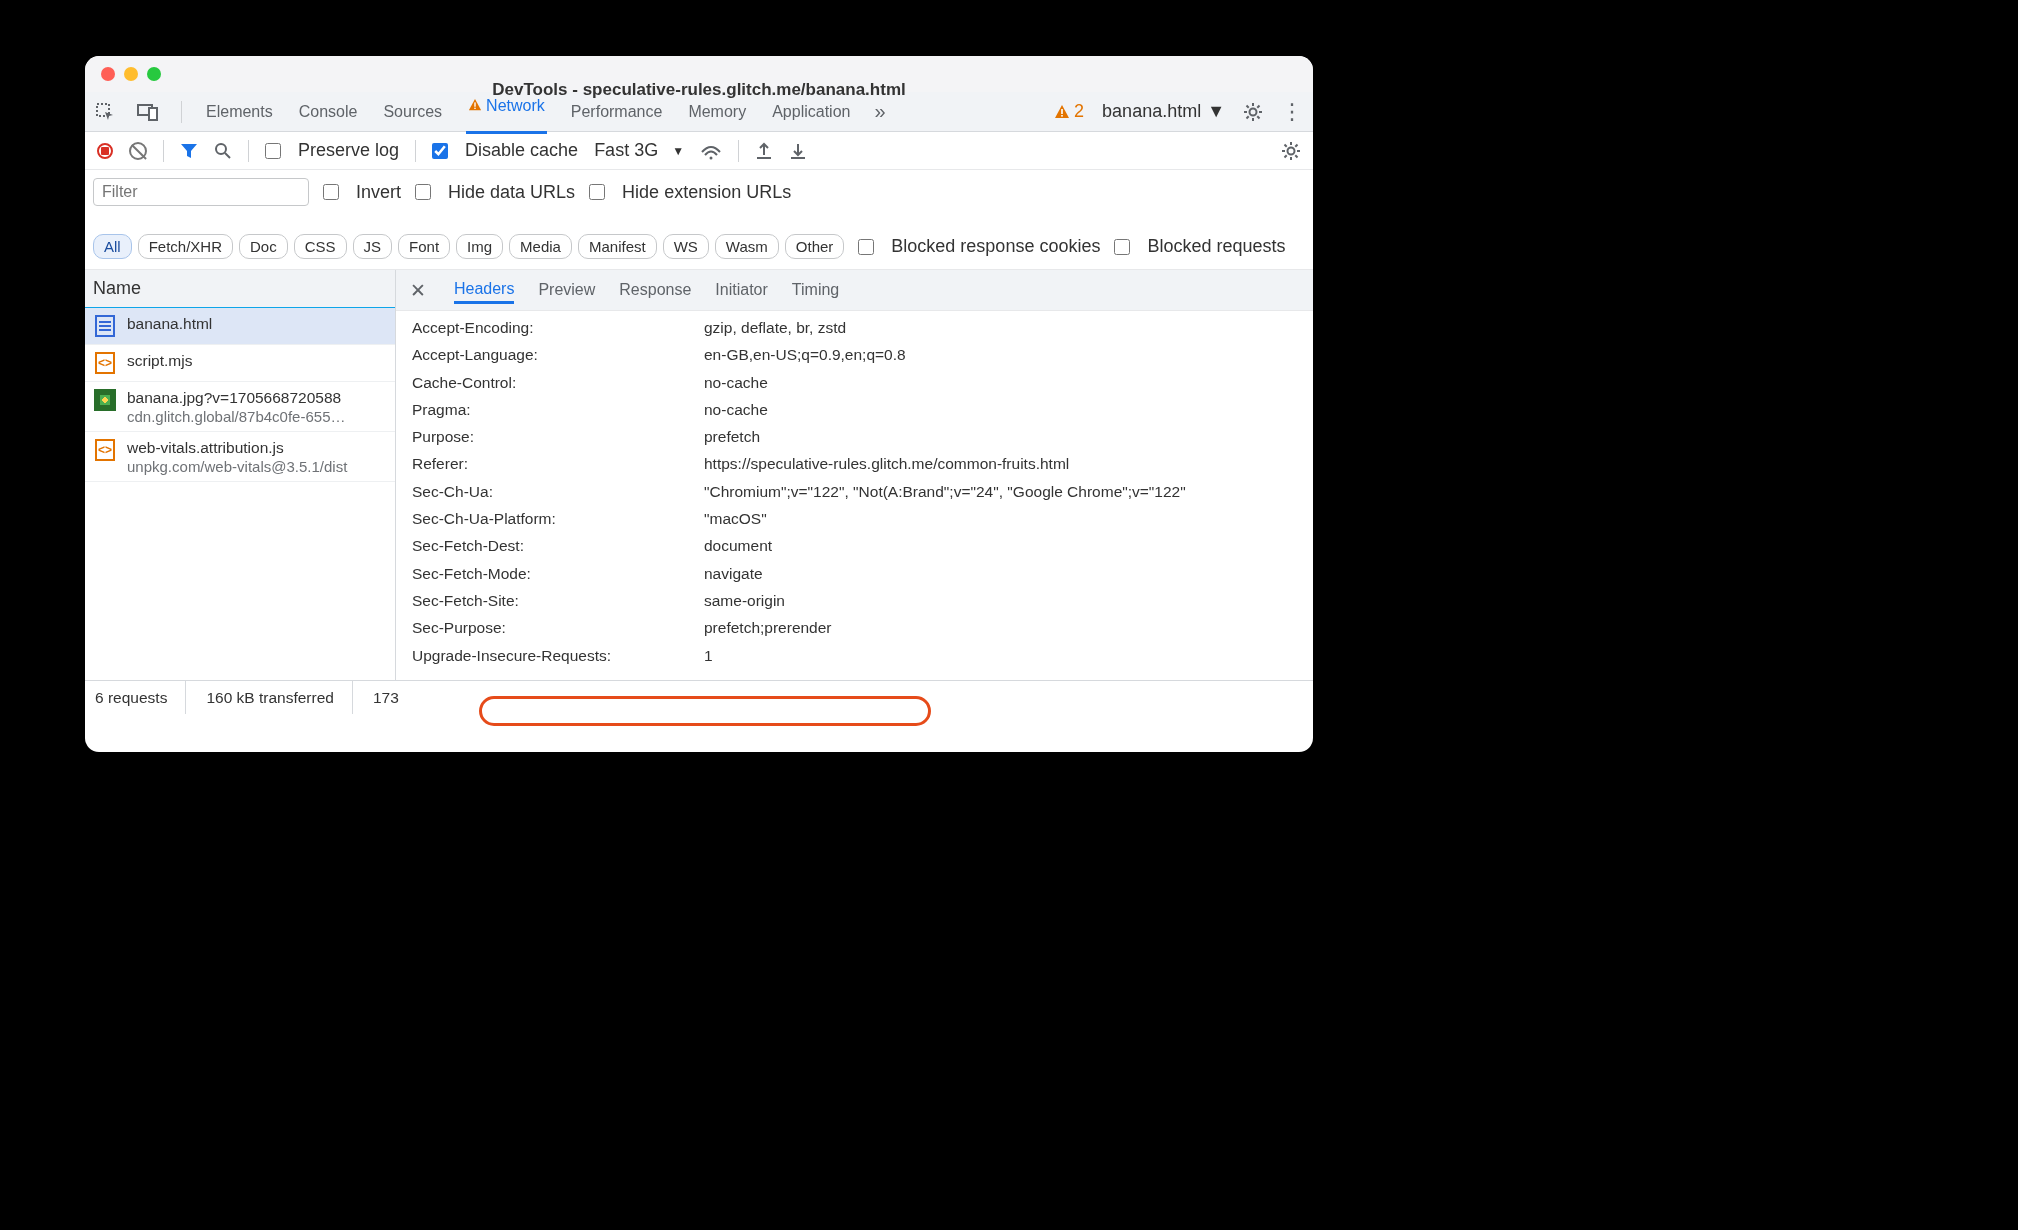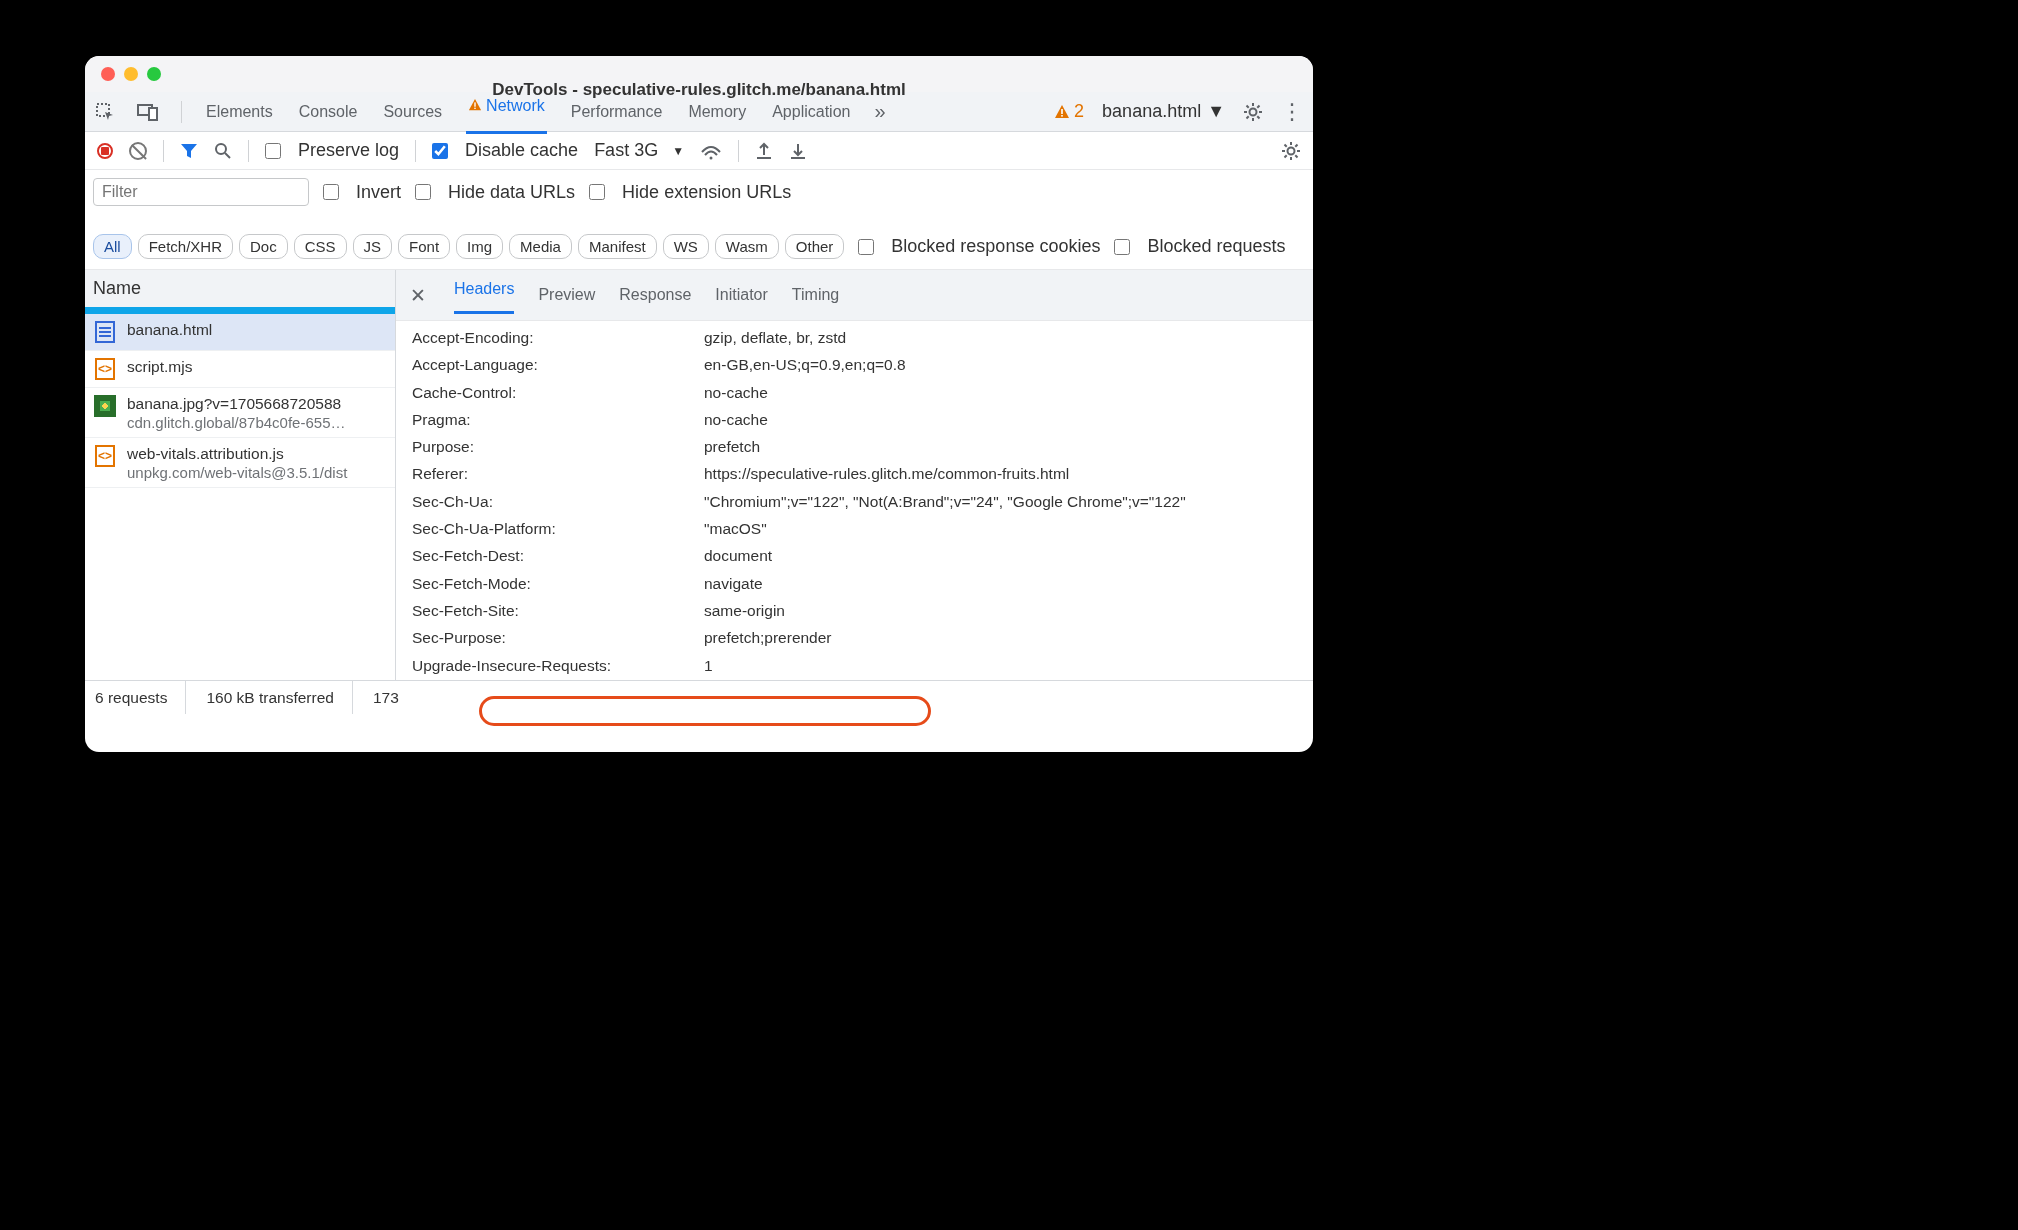--- a/index.html
+++ b/index.html
@@ -27,35 +27,35 @@
   .sel { display:flex; align-items:center; gap:14px; color:#333; }
   .divider { width:1px; height:22px; background:#d0d2d5; }
   .filterbar { padding:8px 8px 10px; border-bottom:1px solid #e7e8ea; display:flex; flex-wrap:wrap; align-items:center; gap:14px; }
   .filterbar input.text { border:1px solid #c6c8ca; border-radius:4px; padding:4px 8px; font-size:16px; color:#6f7276; width:216px; }
   .pills { display:flex; gap:6px;justify-content:center; }
   .pill { border:1px solid #c6c8ca; border-radius:10px; padding:3px 10px; font-size:15px; cursor:pointer; }
   .pill.active { background:#e9f0fb; border-color:#a8c4ea; color:#1a4c9e; }
   .third { padding:8px 8px; border-bottom:1px solid #e7e8ea; }
   .content { display:flex; height:calc(100% - 36px - 40px - 38px - 98px - 40px - 34px); }
   .left { width:311px; border-right:1px solid #d6d9dd; display:flex; flex-direction:column; }
-  .namehdr { padding:8px 8px; font-weight:500; border-bottom:7px solid #0ea5e9; background:#f1f3f6;}
+  .namehdr { padding:8px 8px; font-weight:500; border-bottom:1px solid #0ea5e9; background:#f1f3f6;}
   .row { display:flex; align-items:flex-start; gap:10px; padding:6px 8px; border-bottom:1px solid #eef0f2; cursor:pointer; }
   .row.sel { background:#dde6f6; }
   .ricon { width:24px; height:24px; flex:none; display:flex; align-items:center; justify-content:center; }
   .doc { border:2px solid #3367d6; width:20px; height:22px; display:flex; flex-direction:column; justify-content:center; gap:2px; padding:0 2px; }
   .doc span { height:2px; background:#3367d6; }
   .js { border:2px solid #e37400; width:20px; height:22px; display:flex; align-items:center; justify-content:center; color:#e37400; font-size:12px; font-weight:700; }
   .img { width:22px; height:22px; background:#286e2a; display:flex; align-items:center; justify-content:center; }
   .img::after { content:""; width:10px; height:10px; background:radial-gradient(circle, #ffd54f 40%, transparent 41%), linear-gradient(#4caf50,#4caf50); }
   .rname { font-size:15.5px; line-height:1.3; }
   .rsub { color:#6f7276; font-size:15px; }
   .details { flex:1; overflow:hidden; display:flex; flex-direction:column; }
   .dtabs { display:flex; align-items:center; gap:24px; padding:6px 14px; border-bottom:1px solid #e7e8ea; background:#f1f3f6;}
   .dtab { color:#5f6368; font-size:16px; cursor:pointer; padding:4px 0; }
-  .dtab.active { color:#1a73e8; border-bottom:3px solid #1a73e8; padding-bottom:13px;}
+  .dtab.active { color:#1a73e8; border-bottom:3px solid #1a73e8; padding-bottom:3px;}
   .closex { font-size:19px; color:#5f6368; cursor:pointer; margin-right:4px; }
   .hdrs { padding:3px 0 0 16px; overflow:auto; flex:1; }
   .hdr { display:flex; font-size:15.5px; line-height:27.3px; }
   .hk { width:292px; flex:none; color:#333; }
   .hv { color:#333; }
   .outline { position:absolute; border:3px solid #e64b1a; border-radius:20px; pointer-events:none; }
   .status { height:34px; border-top:1px solid #d6d9dd; display:flex; align-items:center; padding:0 10px; gap:20px; color:#333; font-size:15.5px; }
   .status .seg { border-right:1px solid #d6d9dd; padding-right:18px; height:100%; display:flex; align-items:center;}
   svg { display:block; }
 </style>

